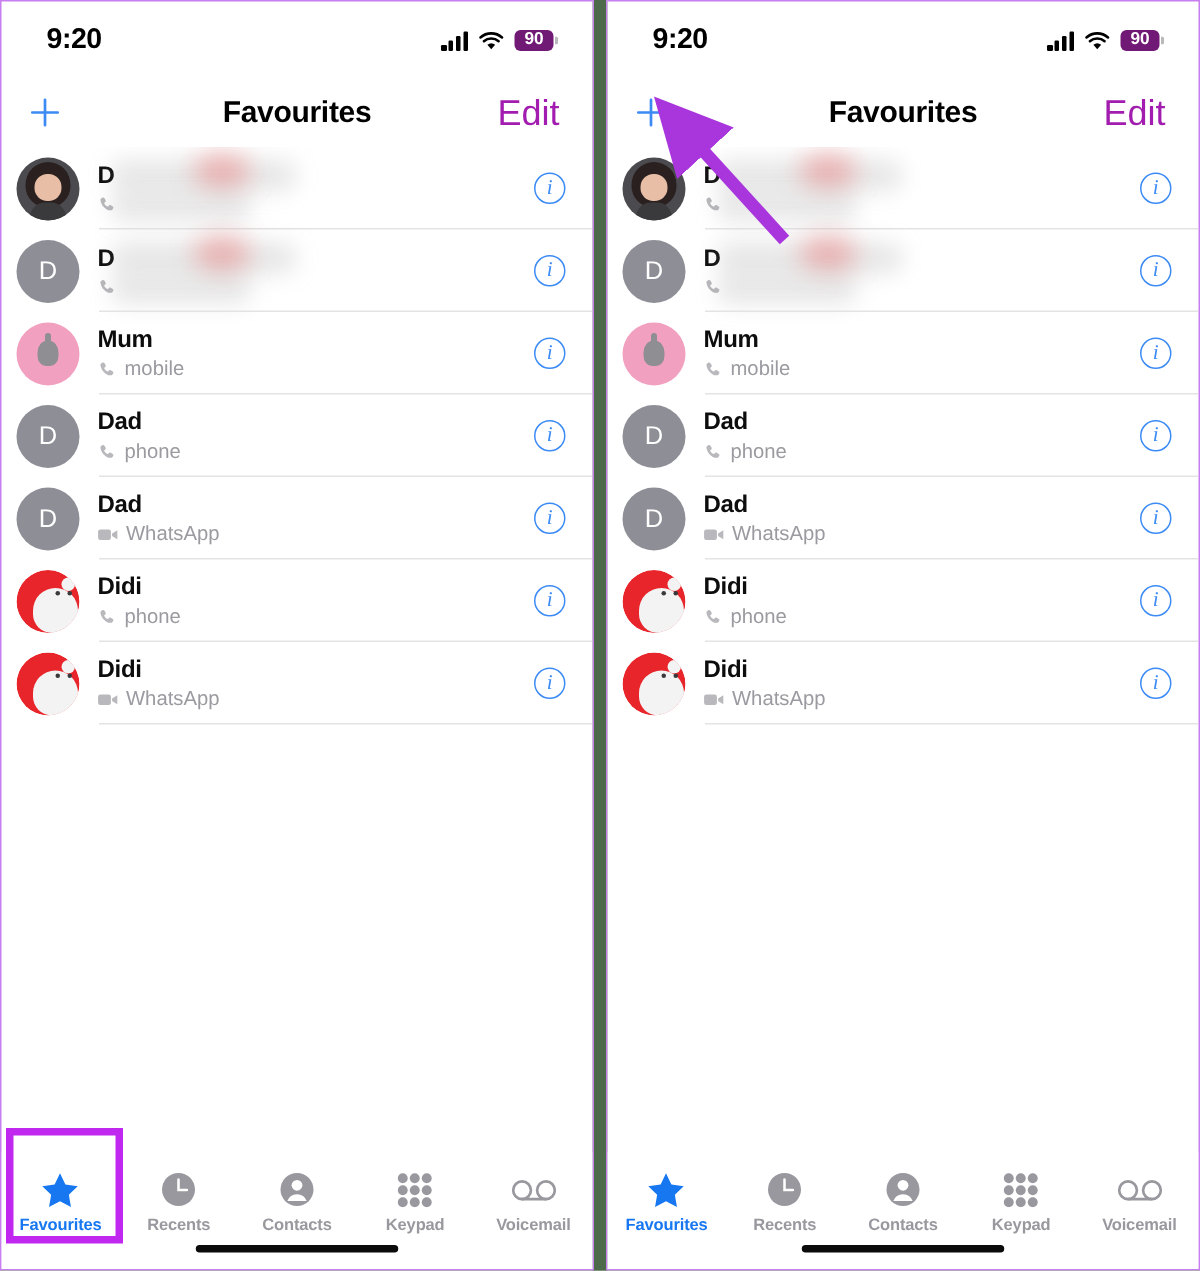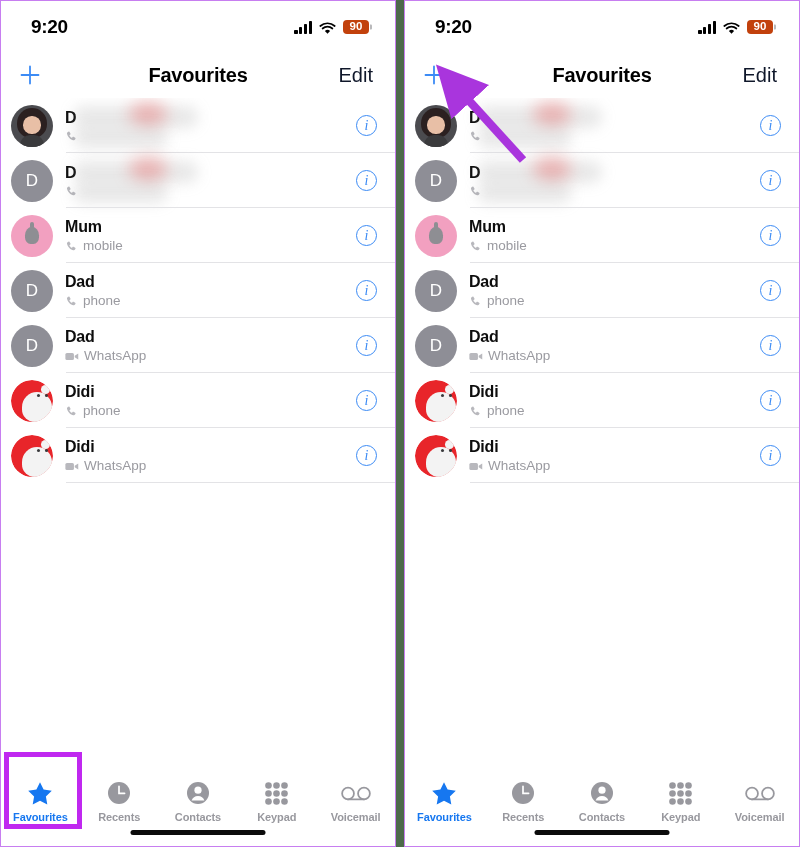--- a/index.html
+++ b/index.html
@@ -54,21 +54,21 @@
   }
   .status-right { display:flex; align-items:center; gap:7px; }
   .bars { display:flex; align-items:flex-end; gap:1.6px; height:13px; }
   .bars i { display:block; width:3.2px; background:#000; border-radius:0.8px; }
   .bars i:nth-child(1){ height:4px; }
   .bars i:nth-child(2){ height:6.5px; }
   .bars i:nth-child(3){ height:9.5px; }
   .bars i:nth-child(4){ height:12.5px; }
   .wifi { width:17px; height:13px; position:relative; }
   .battery {
-    background:#c2410c;
+    background:#701a75;
     color:#fff;
     font-size:11.5px;
     font-weight:700;
     border-radius:4px;
     padding:1.5px 4px 1.5px 4px;
     line-height:1;
     min-width:26px;
     text-align:center;
     position:relative;
   }
@@ -107,22 +107,22 @@
     left:0; right:0;
     text-align:center;
     font-size:20px;
     font-weight:700;
     color:#000;
     letter-spacing:-0.2px;
     pointer-events:none;
   }
   .nav-edit {
     margin-left:auto;
-    font-size:20px;
-    color:#0f172a;
+    font-size:24px;
+    color:#a21caf;
     cursor:pointer;
     z-index:2;
   }
 
   
   .list { flex:1 1 auto; overflow:hidden; }
   .row {
     height:55px;
     display:flex;
     align-items:center;

